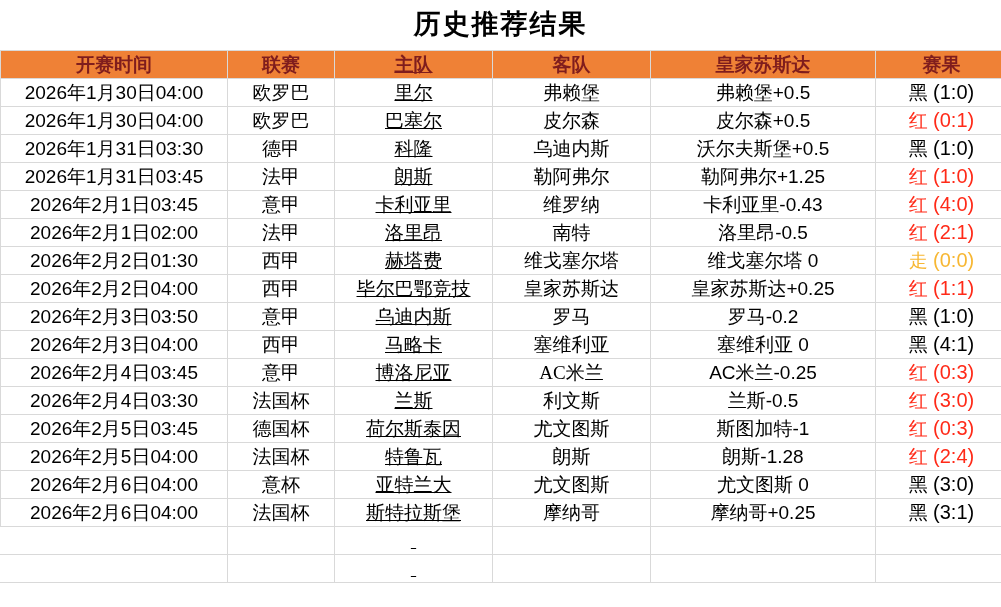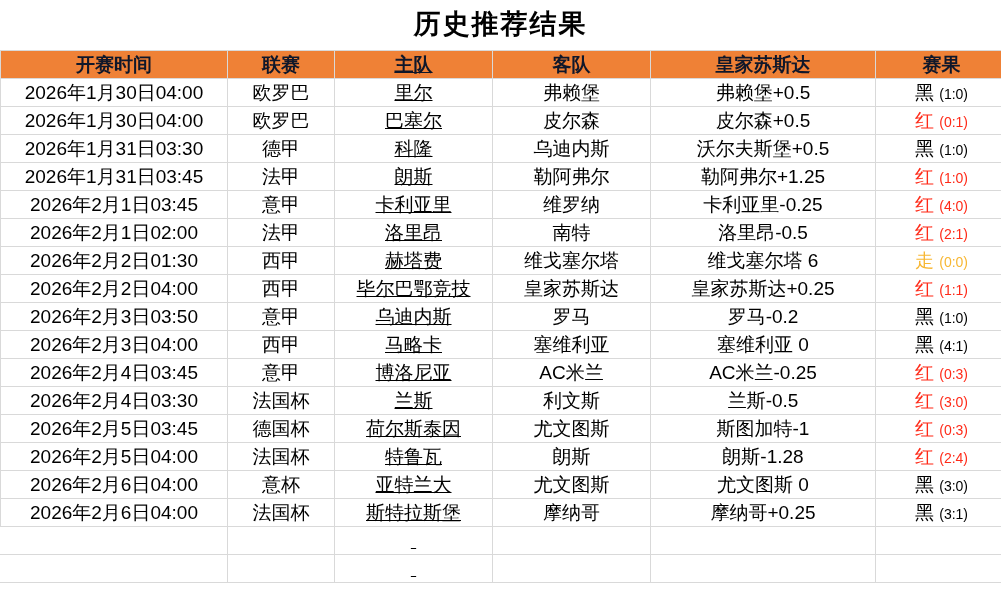--- a/index.html
+++ b/index.html
@@ -38,44 +38,44 @@
     border: 1px solid #d9d9d9;
     font-size: 19px;
     text-align: center;
     height: 27px;
     padding: 0;
     white-space: nowrap;
     overflow: hidden;
   }
   thead th {
     background: #ef8136;
-    color: #0f172a;
+    color: #7f1d1d;
     font-weight: bold;
     font-size: 20px;
     height: 36px;
     border: 1px solid #c96a27;
   }
   tbody td {
     background: #ffffff;
   }
   .col-time { width: 226px; }
   .col-league { width: 106px; }
   .col-home { width: 157px; text-decoration: underline; }
-  .col-away { width: 157px; }
+  .col-away { width: 157px; font-family: Liberation Serif, serif; }
   .col-pick { width: 224px; }
   .col-result { width: 131px; }
 
   .res-cell {
     text-align: center;
   }
   .res-mark { font-weight: normal; }
   .res-black { color: #000000; }
   .res-red { color: #ff2a18; }
   .res-gold { color: #f7b733; }
-  .res-score { font-size: 14px; }
+  .res-score { font-size: 20px; }
 
   .empty-row td {
     height: 27px;
     background: #ffffff;
     border: 1px solid #d9d9d9;
   }
   .empty-row td.blank-left { border-left: 1px solid #ffffff; }
 </style>
 </head>
 <body>
@@ -126,37 +126,37 @@
           <td class="col-home">朗斯</td>
           <td class="col-away">勒阿弗尔</td>
           <td class="col-pick">勒阿弗尔+1.25</td>
           <td class="col-result res-cell"><span class="res-mark res-red">红</span><span> </span><span class="res-score res-red">(1:0)</span></td>
         </tr>
         <tr>
           <td class="col-time">2026年2月1日03:45</td>
           <td class="col-league">意甲</td>
           <td class="col-home">卡利亚里</td>
           <td class="col-away">维罗纳</td>
-          <td class="col-pick">卡利亚里-0.25</td>
+          <td class="col-pick">卡利亚里-0.43</td>
           <td class="col-result res-cell"><span class="res-mark res-red">红</span><span> </span><span class="res-score res-red">(4:0)</span></td>
         </tr>
         <tr>
           <td class="col-time">2026年2月1日02:00</td>
           <td class="col-league">法甲</td>
           <td class="col-home">洛里昂</td>
           <td class="col-away">南特</td>
           <td class="col-pick">洛里昂-0.5</td>
           <td class="col-result res-cell"><span class="res-mark res-red">红</span><span> </span><span class="res-score res-red">(2:1)</span></td>
         </tr>
         <tr>
           <td class="col-time">2026年2月2日01:30</td>
           <td class="col-league">西甲</td>
           <td class="col-home">赫塔费</td>
           <td class="col-away">维戈塞尔塔</td>
-          <td class="col-pick">维戈塞尔塔 6</td>
+          <td class="col-pick">维戈塞尔塔 0</td>
           <td class="col-result res-cell"><span class="res-mark res-gold">走</span><span> </span><span class="res-score res-gold">(0:0)</span></td>
         </tr>
         <tr>
           <td class="col-time">2026年2月2日04:00</td>
           <td class="col-league">西甲</td>
           <td class="col-home">毕尔巴鄂竞技</td>
           <td class="col-away">皇家苏斯达</td>
           <td class="col-pick">皇家苏斯达+0.25</td>
           <td class="col-result res-cell"><span class="res-mark res-red">红</span><span> </span><span class="res-score res-red">(1:1)</span></td>
         </tr>

